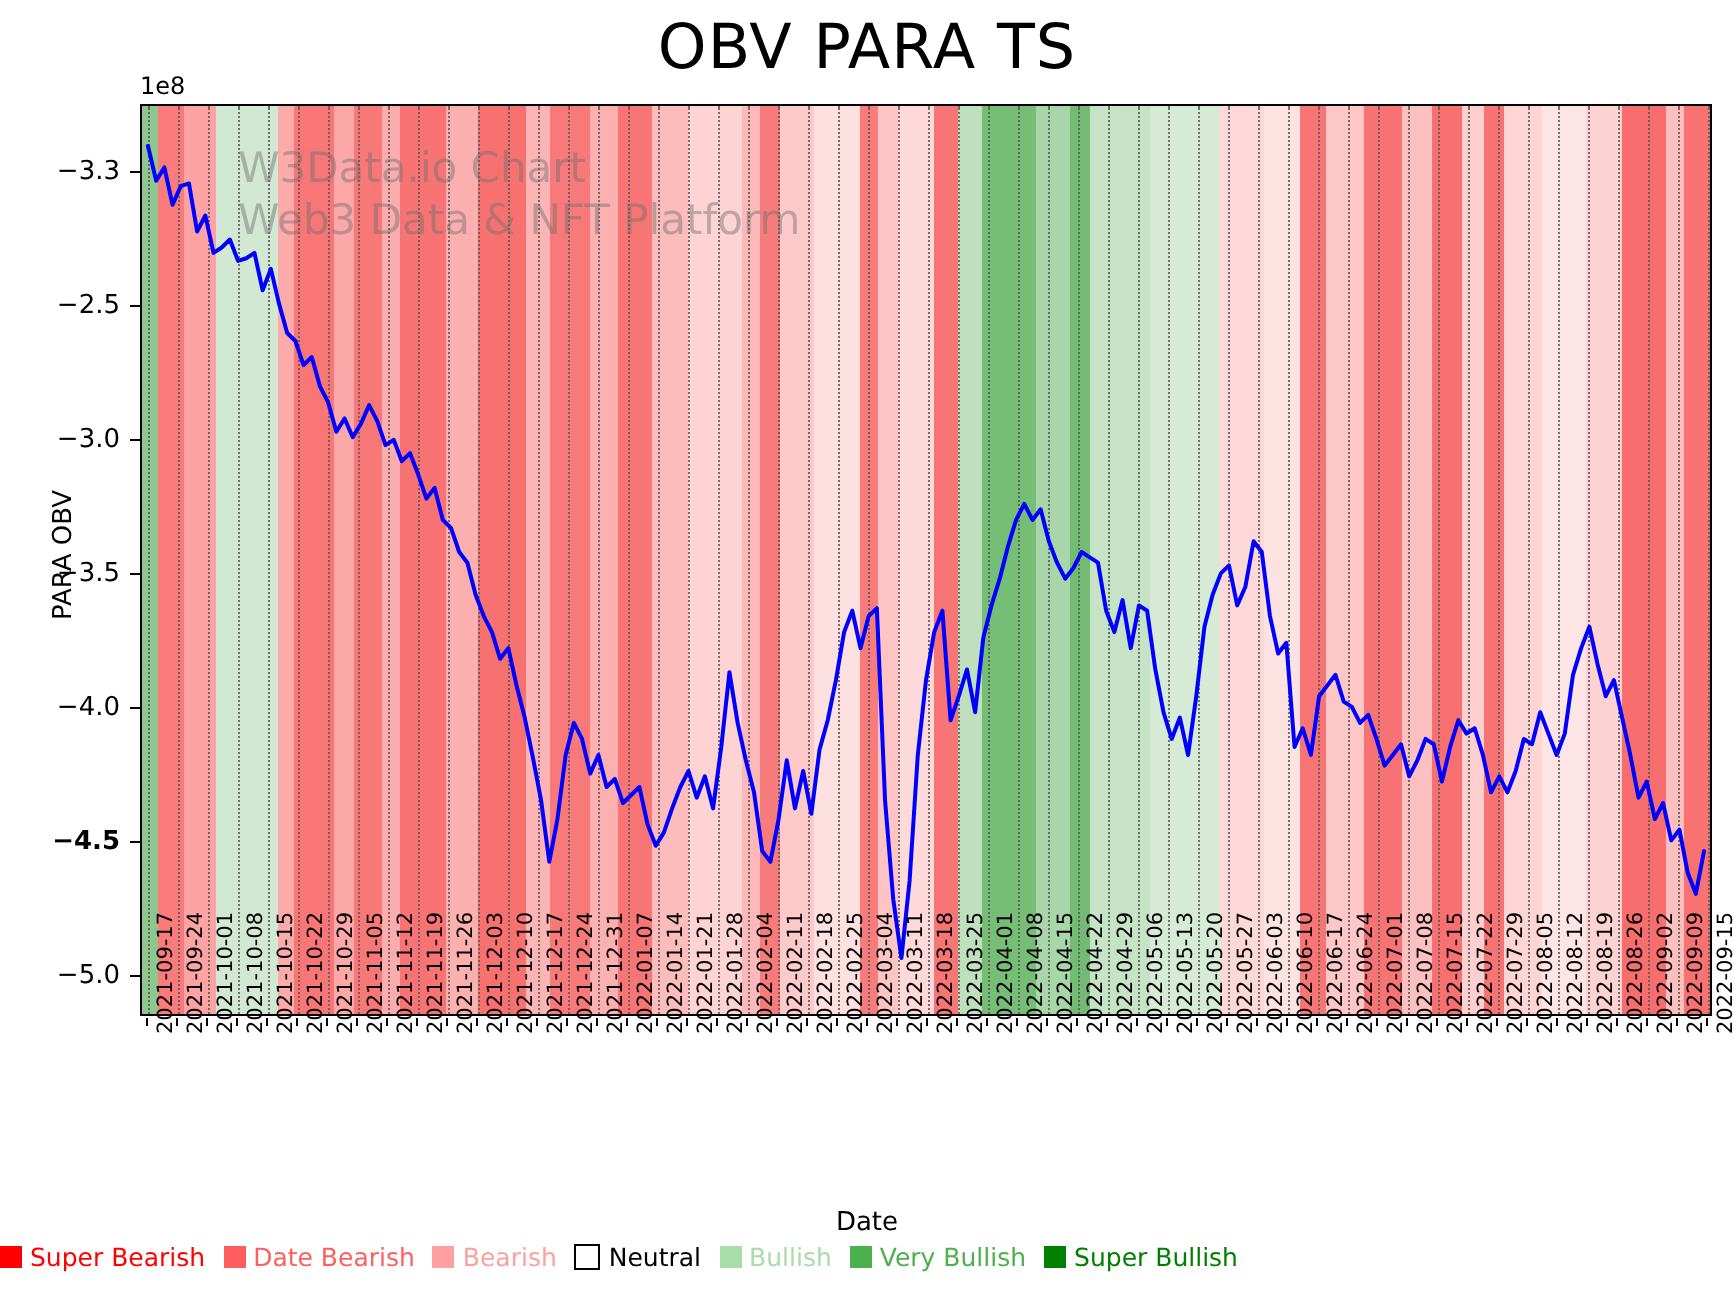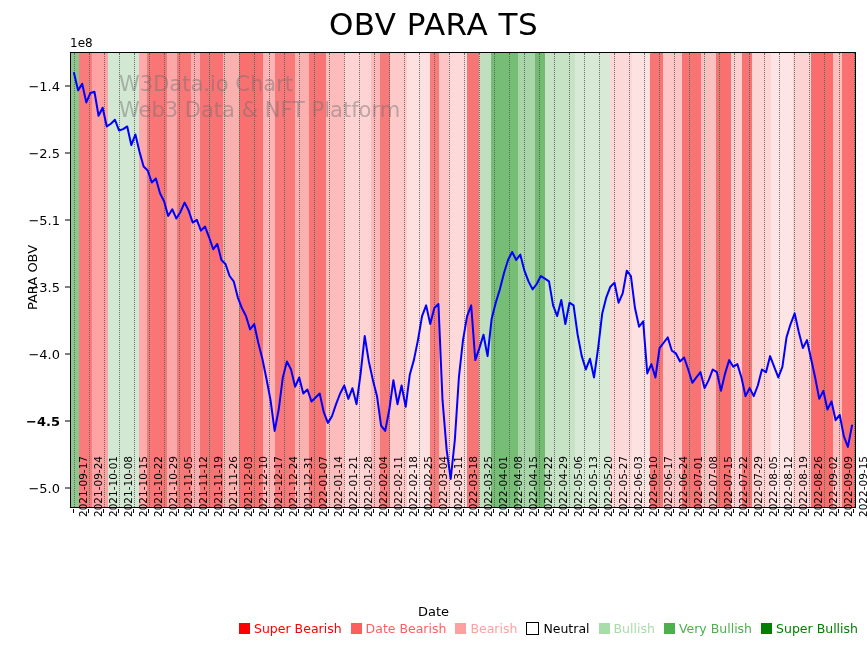--- a/index.html
+++ b/index.html
@@ -59,43 +59,43 @@
   #xticks{position:absolute;left:70px;top:509px;width:786px;height:95px;}
   #xticks .xt{
     position:absolute;top:8px;font-size:10.5px;color:#000;white-space:nowrap;
     transform:rotate(-90deg);transform-origin:left top;
   }
   #xticks .xtm{position:absolute;top:0;width:0;height:4px;border-left:1px solid #000;}
 
   
   #legend{
     position:absolute;left:0;top:621px;width:867px;
-    display:flex;justify-content:flex-end;align-items:center;gap:0px;
+    display:flex;justify-content:flex-start;align-items:center;gap:0px;
   }
   #legend .li{display:flex;align-items:center;gap:4px;margin-right:9px;}
   #legend .sw{width:11px;height:11px;display:inline-block;}
   #legend .lb{font-size:12.5px;white-space:nowrap;}
 </style>
 </head>
 <body>
 
 <div id="figure">
 
   <div id="chart-title">OBV PARA TS</div>
 
   <div id="y-offset-text">1e8</div>
   <div id="ylabel">PARA OBV</div>
   <div id="xlabel">Date</div>
 
   <div id="yticks">
-      <div class="yt" style="top: 33.5294px;">−1.4</div>
+      <div class="yt" style="top: 33.5294px;">−3.3</div>
       <div class="ytm" style="top: 33.5294px;"></div>
       <div class="yt" style="top: 100.588px;">−2.5</div>
       <div class="ytm" style="top: 100.588px;"></div>
-      <div class="yt" style="top: 167.647px;">−5.1</div>
+      <div class="yt" style="top: 167.647px;">−3.0</div>
       <div class="ytm" style="top: 167.647px;"></div>
       <div class="yt" style="top: 234.706px;">−3.5</div>
       <div class="ytm" style="top: 234.706px;"></div>
       <div class="yt" style="top: 301.765px;">−4.0</div>
       <div class="ytm" style="top: 301.765px;"></div>
       <div class="yt" style="top: 368.824px; font-weight: bold;">−4.5</div>
       <div class="ytm" style="top: 368.824px;"></div>
       <div class="yt" style="top: 435.882px;">−5.0</div>
       <div class="ytm" style="top: 435.882px;"></div>
     </div>

